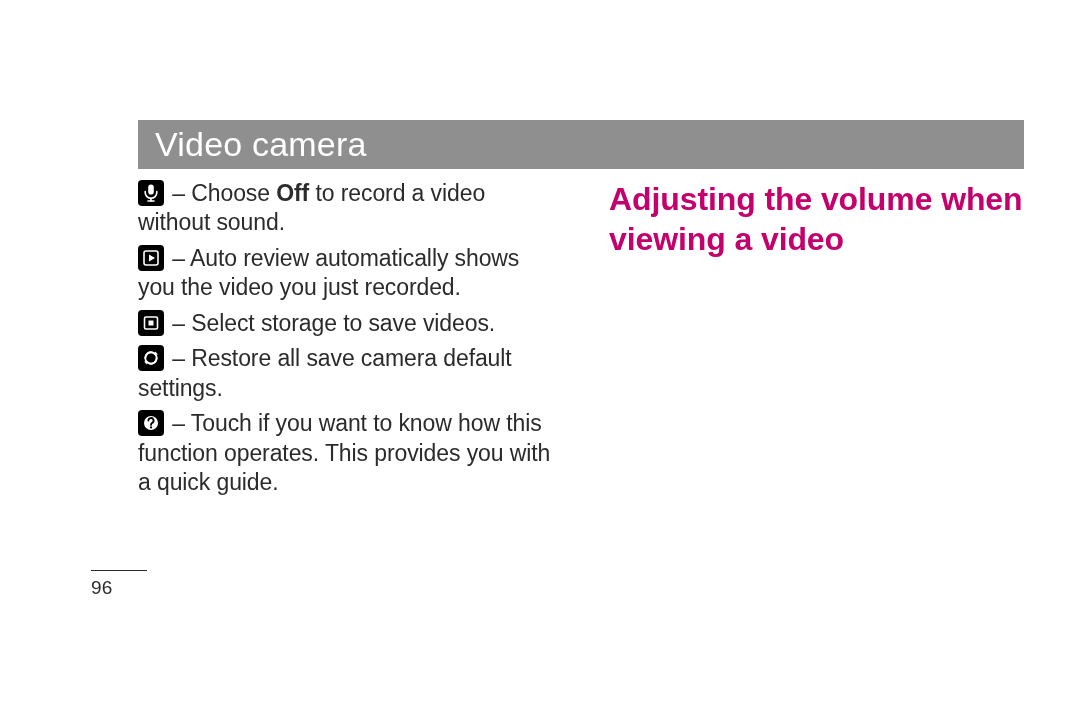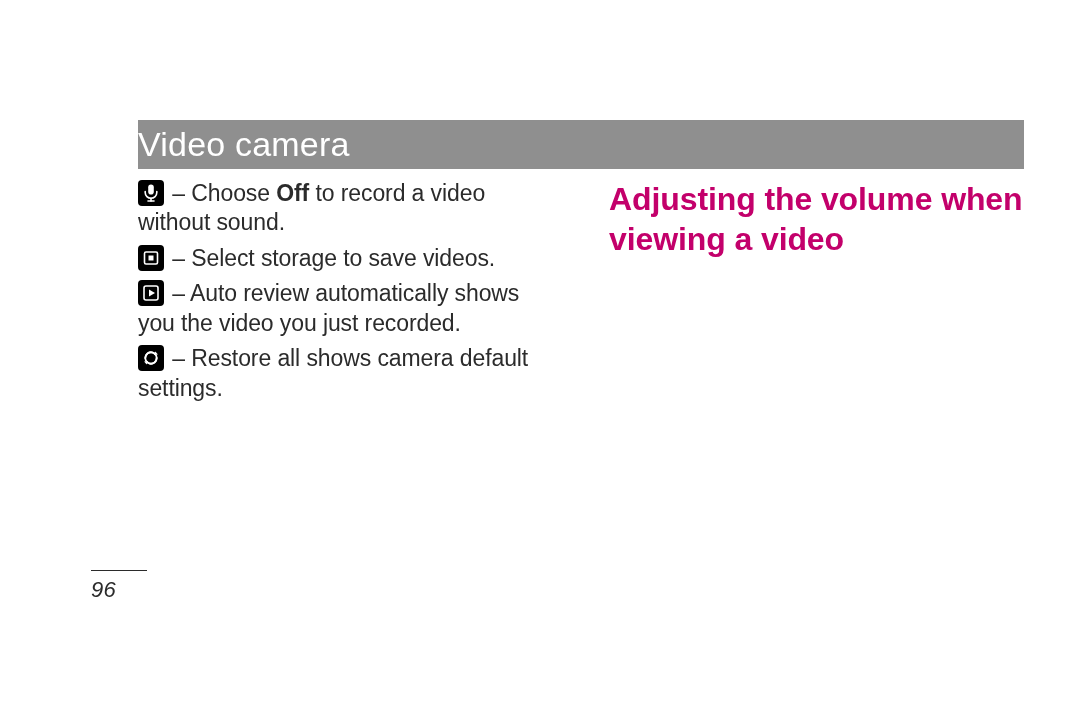--- a/index.html
+++ b/index.html
@@ -20,21 +20,21 @@
   }
   .header-bar {
     position: absolute;
     left: 138px;
     right: 56px;
     top: 120px;
     height: 49px;
     background: #8f8f8f;
     display: flex;
     align-items: center;
-    padding-left: 0;
+    padding-left: 17px;
     box-sizing: border-box;
   }
   .header-bar .title {
     color: #ffffff;
     font-size: 34px;
     font-weight: 300;
     letter-spacing: 0.2px;
     font-stretch: condensed;
   }
   .columns {
@@ -99,25 +99,24 @@
     left: 91px;
     top: 570px;
   }
   .page-number-wrap .rule {
     width: 56px;
     height: 0;
     border-top: 1px solid #2b2b2b;
     margin-bottom: 6px;
   }
   .page-number {
-    font-size: 22px;
+    font-size: 19px;
     font-weight: 300;
     font-stretch: condensed;
     letter-spacing: 0.3px;
-    font-style: italic;
   }
 </style>
 </head>
 <body>
 
 <div class="page">
 
   <div class="header-bar">
     <span class="title">Video camera</span>
   </div>
@@ -133,46 +132,55 @@
             <path d="M2.2 7.5 V8.5 a5.8 5.8 0 0 0 11.6 0 V7.5" stroke="#fff" stroke-width="1.6" fill="none" stroke-linecap="round"></path>
             <line x1="8" y1="14.3" x2="8" y2="17" stroke="#fff" stroke-width="1.6" stroke-linecap="round"></line>
             <line x1="5" y1="17" x2="11" y2="17" stroke="#fff" stroke-width="1.6" stroke-linecap="round"></line>
           </svg>
         </span><span> – Choose </span><b>Off</b><span> to record a video without sound.</span>
       </div>
 
       <div class="entry">
         <span class="icon">
           <svg width="18" height="18" viewBox="0 0 18 18">
-            <rect x="2.5" y="3" width="13" height="12" rx="1.5" fill="none" stroke="#fff" stroke-width="1.6"></rect>
-            <rect x="6.5" y="6.5" width="5" height="5" fill="#fff"></rect>
+            <rect x="2" y="2" width="14" height="14" rx="2" fill="none" stroke="#fff" stroke-width="1.6"></rect>
+            <polygon points="7,5.5 13,9 7,12.5" fill="#fff"></polygon>
           </svg>
-        </span><span> – Select storage to save videos.</span>
+        </span><span> – Auto review automatically shows you the video you just recorded.</span>
       </div>
 
       <div class="entry">
         <span class="icon">
           <svg width="18" height="18" viewBox="0 0 18 18">
-            <rect x="2" y="2" width="14" height="14" rx="2" fill="none" stroke="#fff" stroke-width="1.6"></rect>
-            <polygon points="7,5.5 13,9 7,12.5" fill="#fff"></polygon>
+            <rect x="2.5" y="3" width="13" height="12" rx="1.5" fill="none" stroke="#fff" stroke-width="1.6"></rect>
+            <rect x="6.5" y="6.5" width="5" height="5" fill="#fff"></rect>
           </svg>
-        </span><span> – Auto review automatically shows you the video you just recorded.</span>
+        </span><span> – Select storage to save videos.</span>
       </div>
 
       <div class="entry">
         <span class="icon">
           <svg width="18" height="18" viewBox="0 0 18 18">
             <path d="M3.3 9 a5.7 5.7 0 1 1 1.9 4.2" fill="none" stroke="#fff" stroke-width="1.8" stroke-linecap="round"></path>
             <polygon points="2.1,12.4 6.1,12.0 4.6,15.6" fill="#fff"></polygon>
             <path d="M14.7 9 a5.7 5.7 0 1 1 -1.9 -4.2" fill="none" stroke="#fff" stroke-width="1.8" stroke-linecap="round"></path>
             <polygon points="15.9,5.6 11.9,6.0 13.4,2.4" fill="#fff"></polygon>
           </svg>
-        </span><span> – Restore all shows camera default settings.</span>
+        </span><span> – Restore all save camera default settings.</span>
       </div>
 
+      <div class="entry">
+        <span class="icon">
+          <svg width="18" height="18" viewBox="0 0 18 18">
+            <circle cx="9" cy="9" r="7" fill="#fff"></circle>
+            <path d="M6.4 6.6 a2.6 2.6 0 1 1 3.8 2.3 c-0.9 0.5 -1.2 1.0 -1.2 2.0" fill="none" stroke="#000" stroke-width="1.8" stroke-linecap="round"></path>
+            <circle cx="9" cy="13.4" r="1.1" fill="#000"></circle>
+          </svg>
+        </span><span> – Touch if you want to know how this function operates. This provides you with a quick guide.</span>
+      </div>
 
     </div>
 
     <div class="col">
       <div class="subheading">Adjusting the volume when viewing a video</div>
     </div>
 
   </div>
 
   <div class="page-number-wrap">

